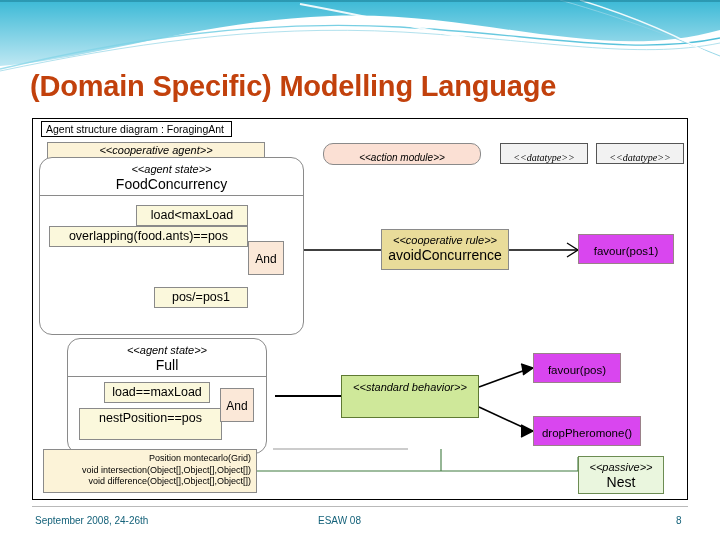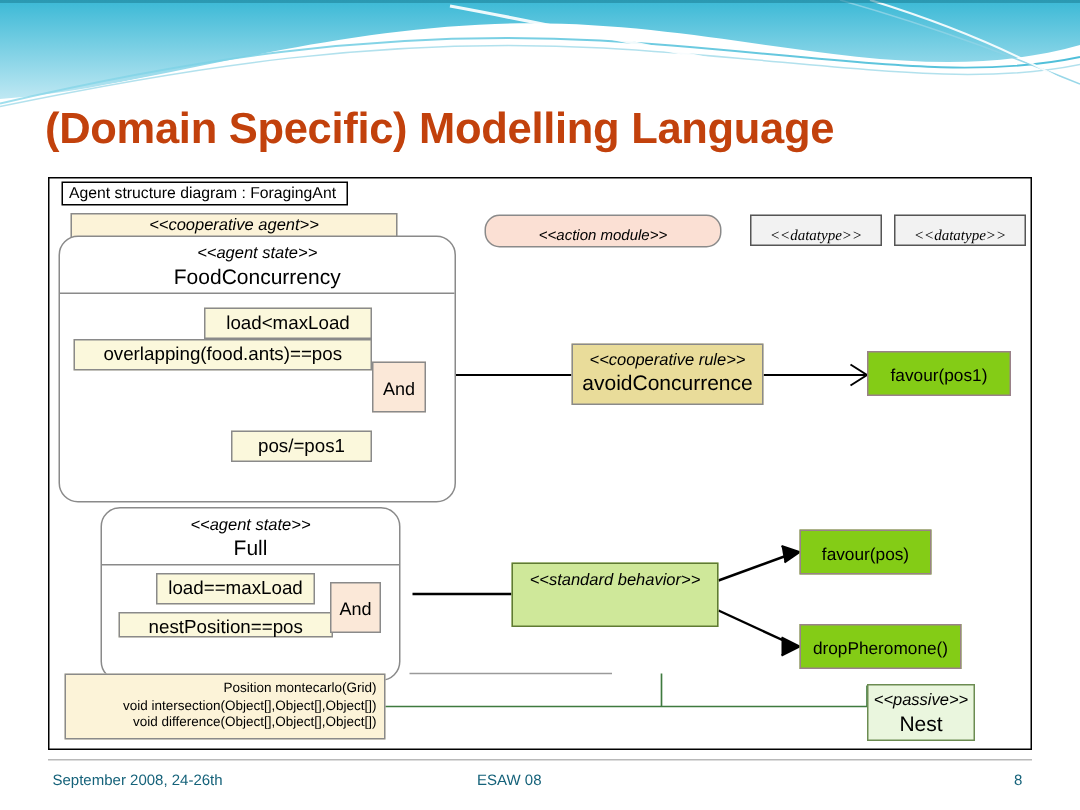--- a/index.html
+++ b/index.html
@@ -97,21 +97,21 @@
   
   .box { position: absolute; box-sizing: border-box; text-align: center; }
   .box .stereo { display: block; }
   .box .nname  { display: block; }
 
   .box-rule    { background: #e9dc9a; border: 1.4px solid #8a8a8a; }
   .box-behav   { background: #cfe89a; border: 1.4px solid #5f7a33; }
   .box-action  { background: #fbe0d4; border: 1.4px solid #8a8a8a; border-radius: 10px; }
   .box-passive { background: #eaf6de; border: 1.4px solid #6c8c52; }
   .box-coop    { background: #fcf3d8; border: 1.4px solid #8a8a8a; }
-  .box-pink    { background: #84cc16; border: 1.4px solid #9a8189; }
+  .box-pink    { background: #d946ef; border: 1.4px solid #9a8189; }
   .box-dtype   { background: #f2f2f2; border: 1.4px solid #555555; font-family: Liberation Serif, serif; }
   .box-methods {
     background: #fcf3d8; border: 1.4px solid #8a8a8a;
     text-align: right; font-size: 9px; line-height: 11.5px;
     padding: 3px 5px; color: #000;
   }
   .box-methods div { white-space: nowrap; }
 
   .lbl-pink { font-size: 11.5px; color: #000; line-height: 1.1; }
   .lbl-dtype { font-style: italic; font-size: 10px; color: #000; }
@@ -225,21 +225,21 @@
       <div class="chip" style="left:114px; top:129px; width:94px; height:21px;">pos/=pos1</div>
       <div class="andbox" style="left:208px; top:83px; width:36px; height:34px; line-height:34px;">And</div>
     </div>
 
     <div class="node state" style="left:34px; top:219px; width:200px; height:116px;">
       <div class="state-head">
         <div class="stereo">&lt;&lt;agent state&gt;&gt;</div>
         <div class="nname">Full</div>
       </div>
       <div class="chip" style="left:36px; top:43px; width:106px; height:21px;">load==maxLoad</div>
-      <div class="chip" style="left:11px; top:69px; width:143px; height:17px;">nestPosition==pos</div>
+      <div class="chip" style="left:11px; top:69px; width:143px; height:32px;">nestPosition==pos</div>
       <div class="andbox" style="left:152px; top:49px; width:34px; height:34px; line-height:34px;">And</div>
     </div>
 
     <div class="node box box-rule" style="left:348px; top:110px; width:128px; height:41px; padding-top:3px;">
       <span class="stereo">&lt;&lt;cooperative rule&gt;&gt;</span>
       <span class="nname">avoidConcurrence</span>
     </div>
 
     <div class="node box box-pink" style="left:545px; top:115px; width:96px; height:30px; line-height:30px;">
       <span class="lbl-pink">favour(pos1)</span>
@@ -256,21 +256,21 @@
     <div class="node box box-pink" style="left:500px; top:297px; width:108px; height:30px; line-height:30px;">
       <span class="lbl-pink">dropPheromone()</span>
     </div>
 
     <div class="node box-methods" style="left:10px; top:330px; width:214px; height:44px;">
       <div>Position montecarlo(Grid)</div>
       <div>void intersection(Object[],Object[],Object[])</div>
       <div>void difference(Object[],Object[],Object[])</div>
     </div>
 
-    <div class="node box box-passive" style="left:545px; top:337px; width:72px; height:38px; padding-top:3px;">
+    <div class="node box box-passive" style="left:545px; top:337px; width:86px; height:38px; padding-top:3px;">
       <span class="stereo">&lt;&lt;passive&gt;&gt;</span>
       <span class="nname">Nest</span>
     </div>
 
   </div>
 
   <div id="footer-rule"></div>
   <div class="footer-text" id="footer-date">September 2008, 24-26th</div>
   <div class="footer-text" id="footer-conf">ESAW 08</div>
   <div class="footer-text" id="footer-page">8</div>

